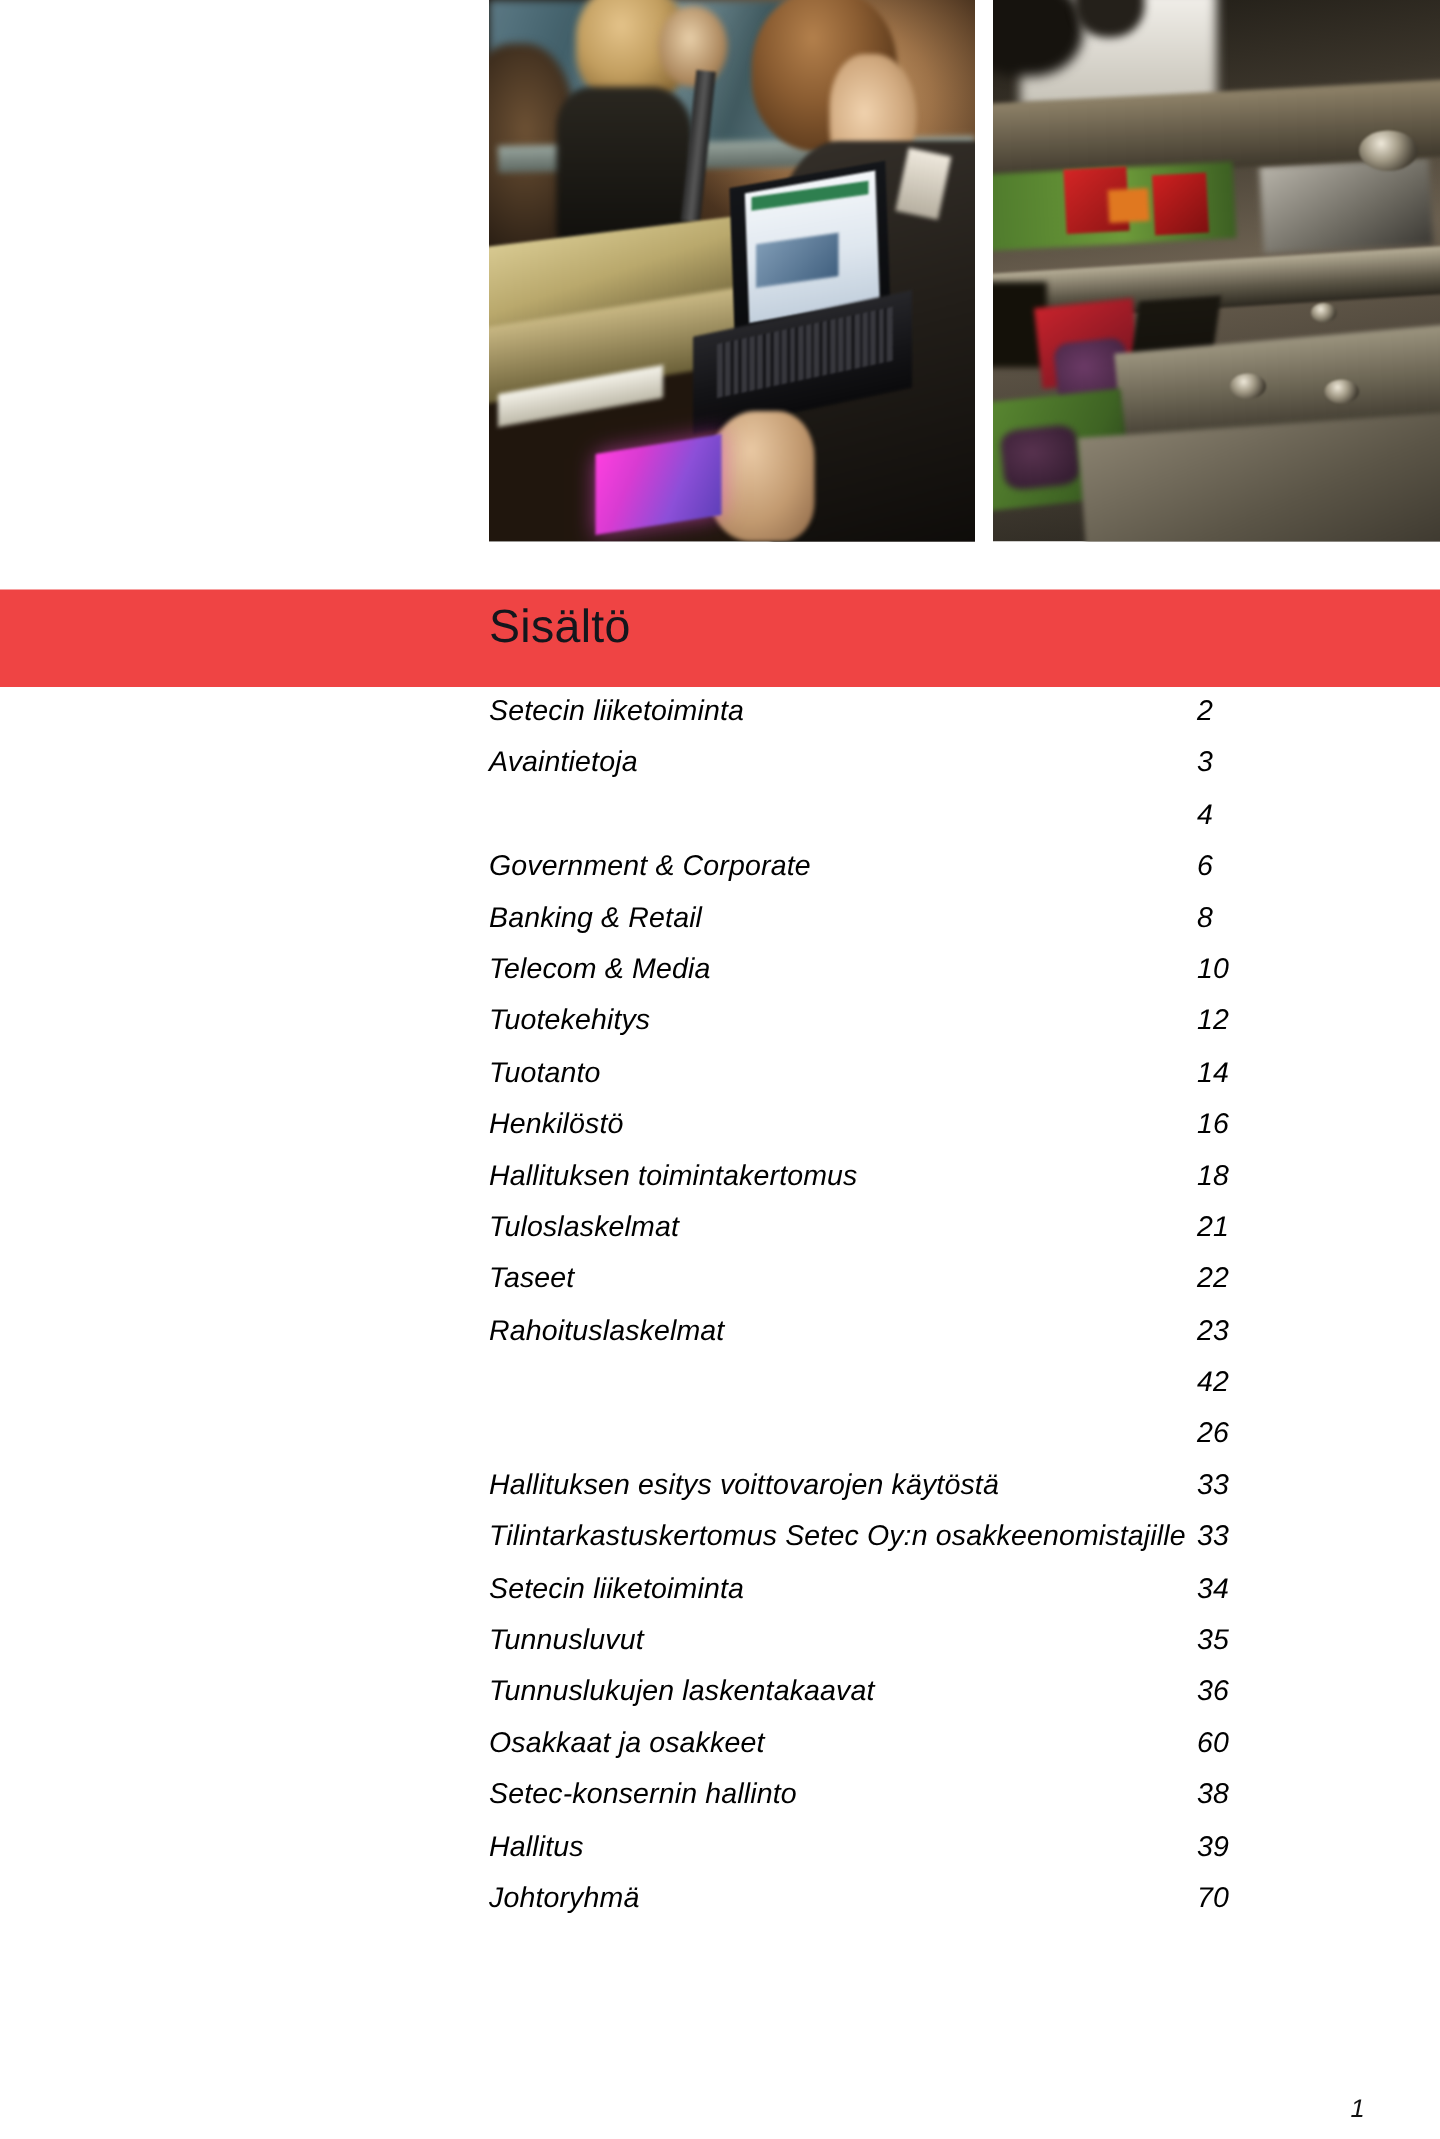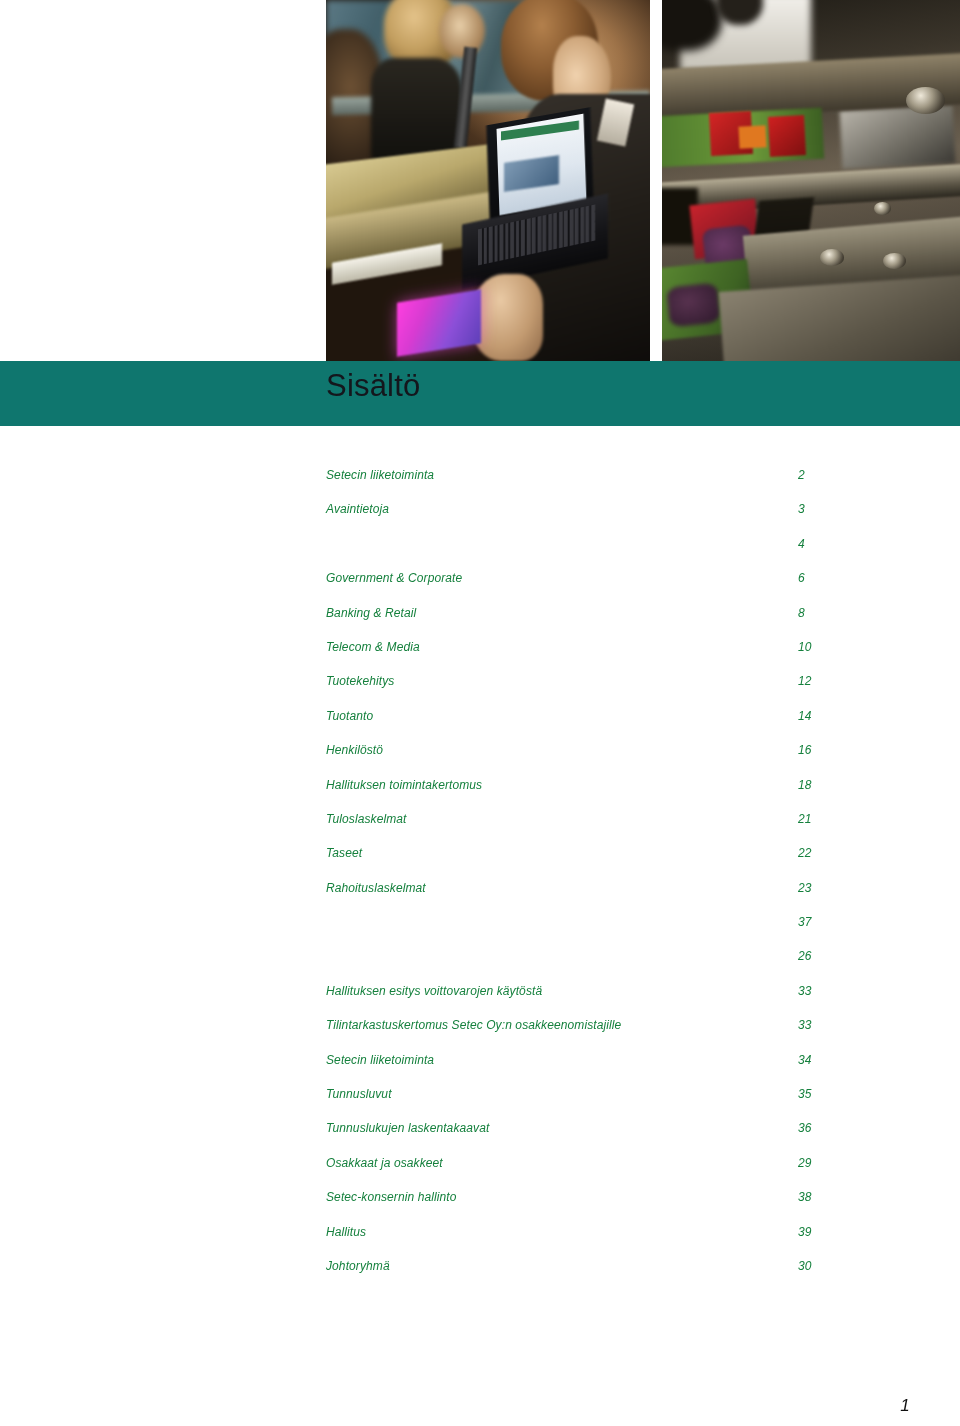--- a/index.html
+++ b/index.html
@@ -333,23 +333,23 @@
   #toc {
     position: absolute;
     left: 326px;
     top: 458px;
     width: 560px;
   }
   .toc-row {
     position: relative;
     height: 34.4px;
     line-height: 34.4px;
-    font-size: 12px;
+    font-size: 19px;
     font-style: italic;
-    color: #15803d;
+    color: #000000;
     letter-spacing: .1px;
   }
   .toc-label {
     position: absolute;
     left: 0;
     top: 0;
     white-space: nowrap;
   }
   .toc-page {
     position: absolute;
@@ -422,21 +422,21 @@
     <div class="p2-purple2"></div>
     <div class="p2-bottom"></div>
     <div class="p2-screw p2-s1"></div>
     <div class="p2-screw p2-s4"></div>
     <div class="p2-screw p2-s2"></div>
     <div class="p2-screw p2-s3"></div>
   </div>
 
 </div>
 
-<div id="title-band" style="background: #0f766e;">
+<div id="title-band" style="background: #ef4444; margin-top: 32px;">
   <div id="page-title" style="color: rgb(20, 22, 28);">Sisältö</div>
 </div>
 
 <div id="toc">
     <div class="toc-row">
       <span class="toc-label">Setecin liiketoiminta</span>
       <span class="toc-page">2</span>
     </div>
     <div class="toc-row">
       <span class="toc-label">Avaintietoja</span>
@@ -479,21 +479,21 @@
     </div>
     <div class="toc-row">
       <span class="toc-label">Taseet</span>
       <span class="toc-page">22</span>
     </div>
     <div class="toc-row">
       <span class="toc-label">Rahoituslaskelmat</span>
       <span class="toc-page">23</span>
     </div>
     <div class="toc-row">
-      <span class="toc-page">37</span>
+      <span class="toc-page">42</span>
     </div>
     <div class="toc-row">
       <span class="toc-page">26</span>
     </div>
     <div class="toc-row">
       <span class="toc-label">Hallituksen esitys voittovarojen käytöstä</span>
       <span class="toc-page">33</span>
     </div>
     <div class="toc-row">
       <span class="toc-label">Tilintarkastuskertomus Setec Oy:n osakkeenomistajille</span>
@@ -506,29 +506,29 @@
     <div class="toc-row">
       <span class="toc-label">Tunnusluvut</span>
       <span class="toc-page">35</span>
     </div>
     <div class="toc-row">
       <span class="toc-label">Tunnuslukujen laskentakaavat</span>
       <span class="toc-page">36</span>
     </div>
     <div class="toc-row">
       <span class="toc-label">Osakkaat ja osakkeet</span>
-      <span class="toc-page">29</span>
+      <span class="toc-page">60</span>
     </div>
     <div class="toc-row">
       <span class="toc-label">Setec-konsernin hallinto</span>
       <span class="toc-page">38</span>
     </div>
     <div class="toc-row">
       <span class="toc-label">Hallitus</span>
       <span class="toc-page">39</span>
     </div>
     <div class="toc-row">
       <span class="toc-label">Johtoryhmä</span>
-      <span class="toc-page">30</span>
+      <span class="toc-page">70</span>
     </div>
   </div>
 
 <div id="folio">1</div>
 
 </body></html>

